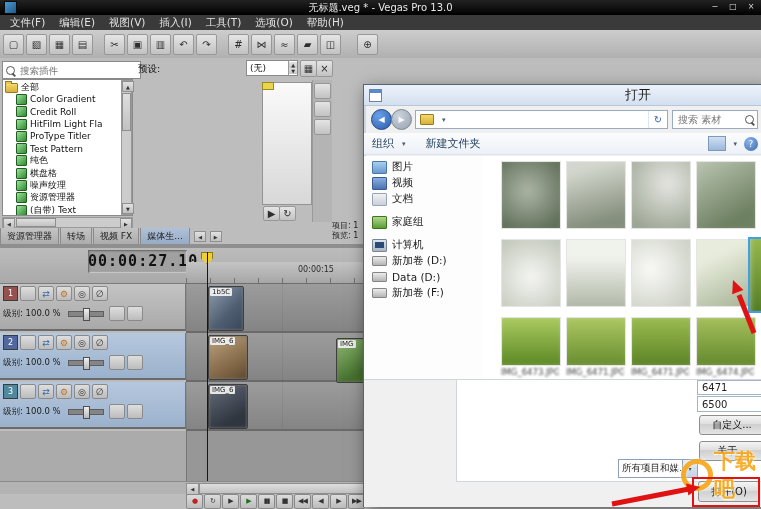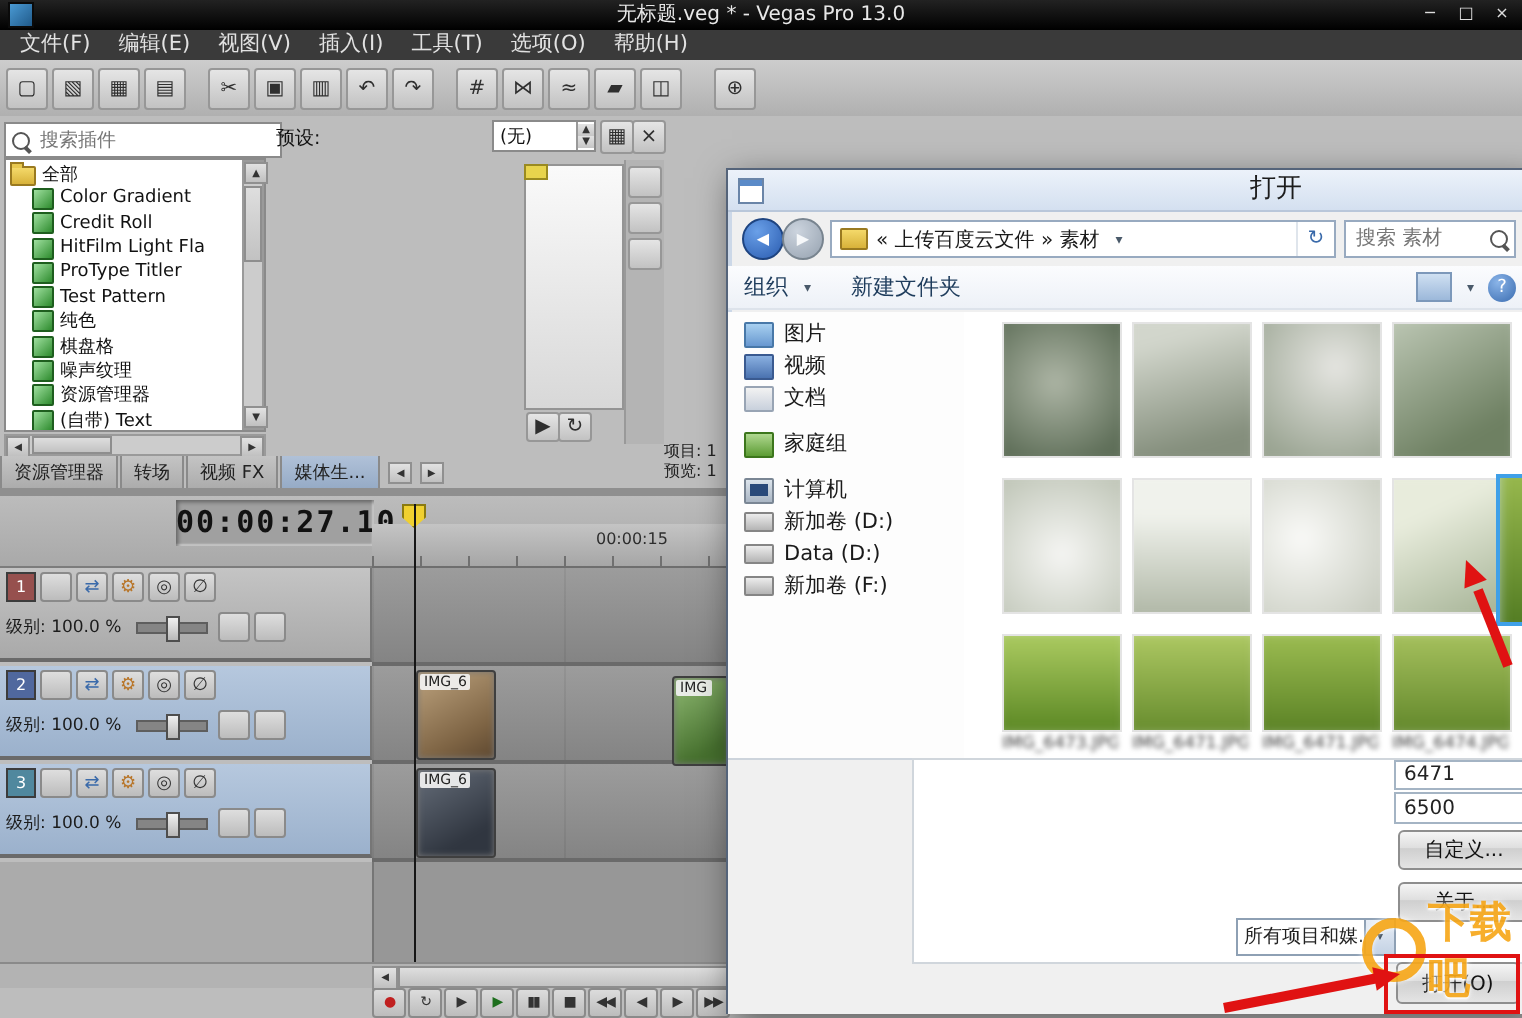--- a/index.html
+++ b/index.html
@@ -351,20 +351,24 @@
     <div class="th-row">
       <span class="level">级别: 100.0 %</span>
       <span class="slider">
           <span class="sl-thumb"></span>
         </span>
       <span class="th-icon"></span>
       <span class="th-icon"></span>
     </div>
   </div>
 
+  <div class="clip" style="left:208px;top:286px;width:34px;height:43px">
+    <span class="fill c1"></span>
+    <span class="lbl">1b5C</span>
+  </div>
   <div class="clip" style="left:208px;top:335px;width:38px;height:43px">
     <span class="fill c2"></span>
     <span class="lbl">IMG_6</span>
   </div>
   <div class="clip" style="left:336px;top:338px;width:27px;height:43px">
     <span class="fill c3"></span>
     <span class="lbl">IMG</span>
   </div>
   <div class="clip" style="left:208px;top:384px;width:38px;height:43px">
     <span class="fill c4"></span>
@@ -394,21 +398,20 @@
   <div class="abs dialog" style="left:363px;top:84px;width:402px;height:421px">
     <div class="abs dlg-titlebar" style="left:0;top:0;width:100%;height:20px">
       <span class="dlg-icon"></span>
       <span class="dlg-title">打开</span>
     </div>
 
     <span class="abs navbtn back" style="left:7px;top:24px">◀</span>
     <span class="abs navbtn fwd" style="left:27px;top:24px">▶</span>
     <div class="abs addrbox" style="left:51px;top:25px;width:253px;height:19px;box-sizing:border-box">
       <span class="addr-folder"></span>
-      <span style="overflow:hidden;white-space:nowrap">«  上传百度云文件  »  素材</span>
       <span class="dd">▾</span>
       <span class="addr-refresh">↻</span>
     </div>
     <div class="abs dlg-search" style="left:308px;top:25px;width:86px;height:19px;box-sizing:border-box">
       <input placeholder="搜索 素材" style="">
       <span class="mag"></span>
     </div>
 
     <div class="abs cmdbar" style="left:0;top:48px;width:100%;height:22px;box-sizing:border-box">
       <span class="cmd-item">

